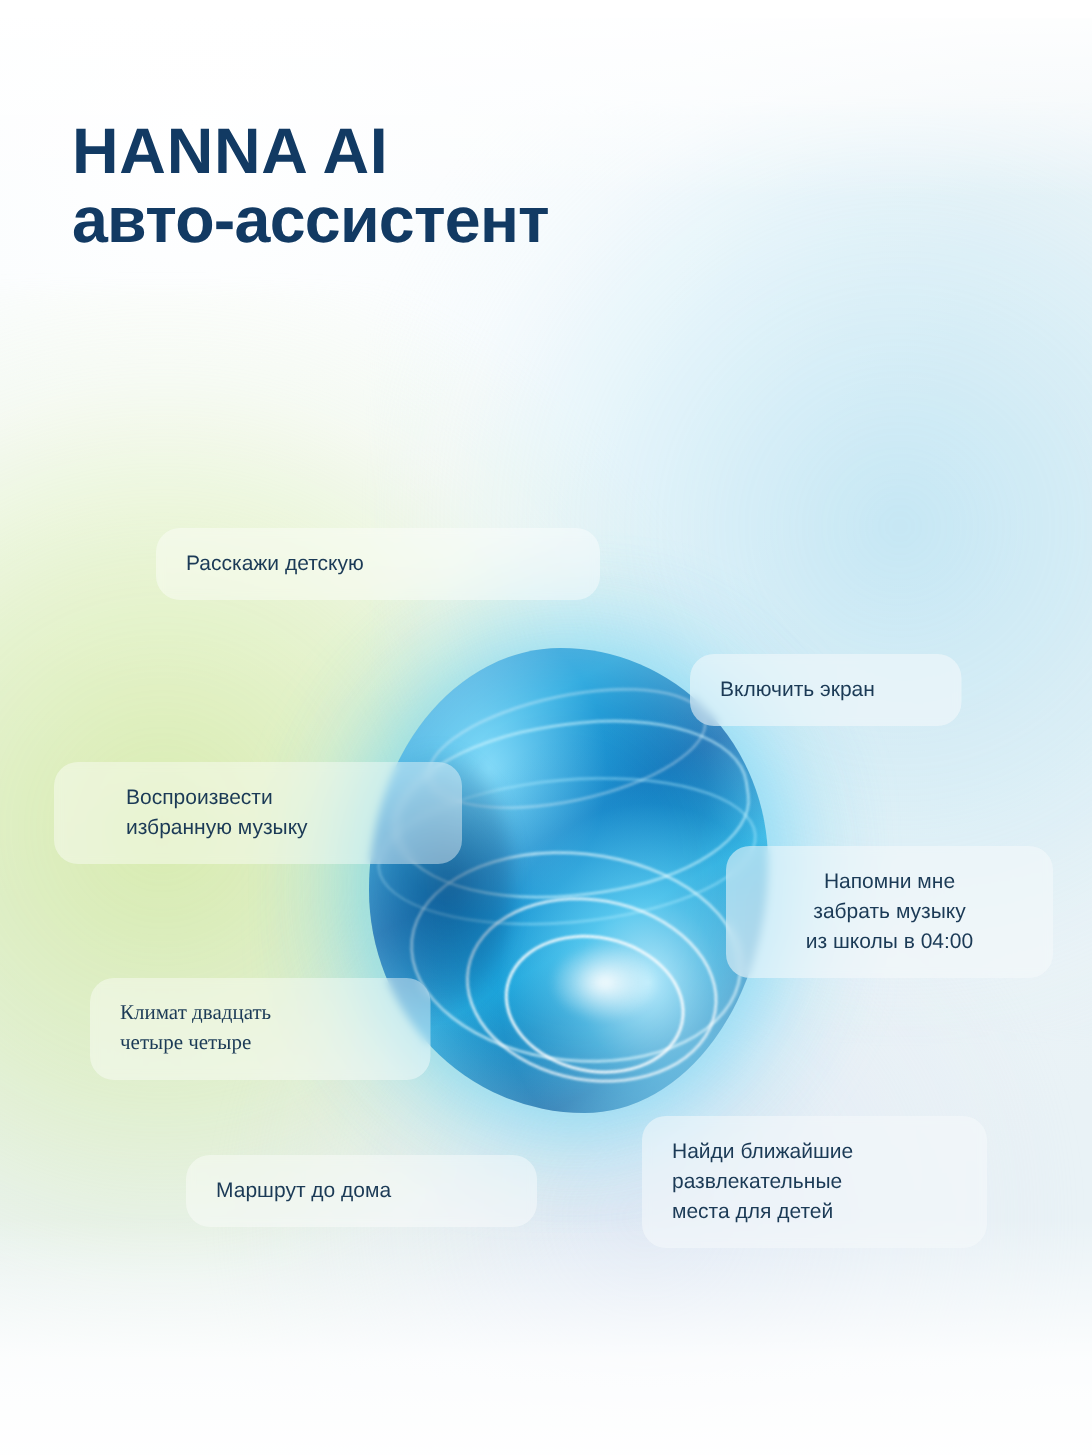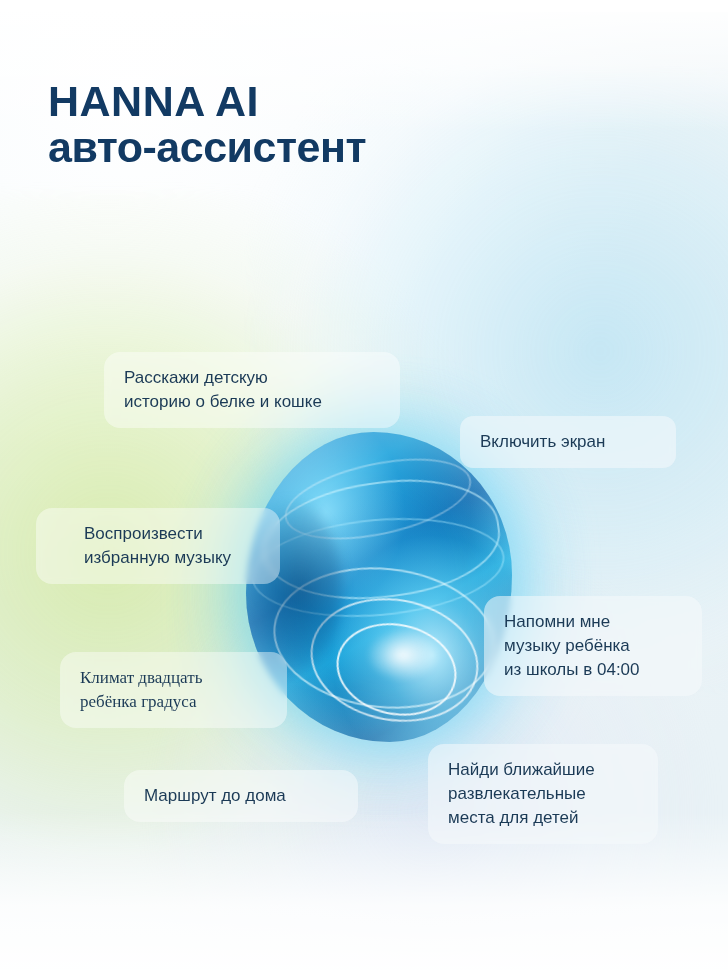--- a/index.html
+++ b/index.html
@@ -155,32 +155,32 @@
     filter: blur(6px);
   }
 
   
   .bubble {
     position: absolute;
     z-index: 5;
     background: rgba(255,255,255,0.42);
     border-radius: 16px;
     color: #1b3a56;
-    font-size: 17px;
+    font-size: 14px;
     line-height: 1.42;
     padding: 14px 20px;
     box-sizing: border-box;
     backdrop-filter: blur(3px);
   }
   .bubble.light { background: rgba(246,250,252,0.55); }
 
   #b-story   { left: 104px; top: 340px;  width: 296px; }
-  #b-screen  { left: 460px; top: 404px;  width: 216px; border-radius: 13px; }
-  #b-music   { left: 36px;  top: 496px;  width: 244px; padding-left: 48px; }
-  #b-remind  { left: 484px; top: 584px;  width: 218px; }
+  #b-screen  { left: 460px; top: 424px;  width: 181px; }
+  #b-music   { left: 36px;  top: 496px;  width: 272px; padding-left: 48px; }
+  #b-remind  { left: 484px; top: 552px;  width: 218px; text-align: center; }
   #b-climate { left: 60px;  top: 640px;  width: 227px; font-family: Liberation Serif, serif; }
   #b-route   { left: 124px; top: 758px;  width: 234px; }
   #b-places  { left: 428px; top: 732px;  width: 230px; }
 
   .bubble .l { display: block; white-space: nowrap; }
 </style>
 </head>
 <body>
 
 <div id="poster">
@@ -206,41 +206,40 @@
       <div class="swirl s3"></div>
       <div class="swirl s4"></div>
       <div class="swirl s5"></div>
       <div class="dark"></div>
       <div class="hl"></div>
     </div>
   </div>
 
   <div class="bubble" id="b-story">
     <span class="l">Расскажи детскую</span>
-    <span class="l">историю о белке и кошке</span>
   </div>
 
   <div class="bubble light" id="b-screen">
     <span class="l">Включить экран</span>
   </div>
 
   <div class="bubble" id="b-music">
     <span class="l">Воспроизвести</span>
     <span class="l">избранную музыку</span>
   </div>
 
   <div class="bubble light" id="b-remind">
     <span class="l">Напомни мне</span>
-    <span class="l">музыку ребёнка</span>
+    <span class="l">забрать музыку</span>
     <span class="l">из школы в 04:00</span>
   </div>
 
   <div class="bubble" id="b-climate">
     <span class="l">Климат двадцать</span>
-    <span class="l">ребёнка градуса</span>
+    <span class="l">четыре четыре</span>
   </div>
 
   <div class="bubble light" id="b-places">
     <span class="l">Найди ближайшие</span>
     <span class="l">развлекательные</span>
     <span class="l">места для детей</span>
   </div>
 
   <div class="bubble" id="b-route">
     <span class="l">Маршрут до дома</span>

